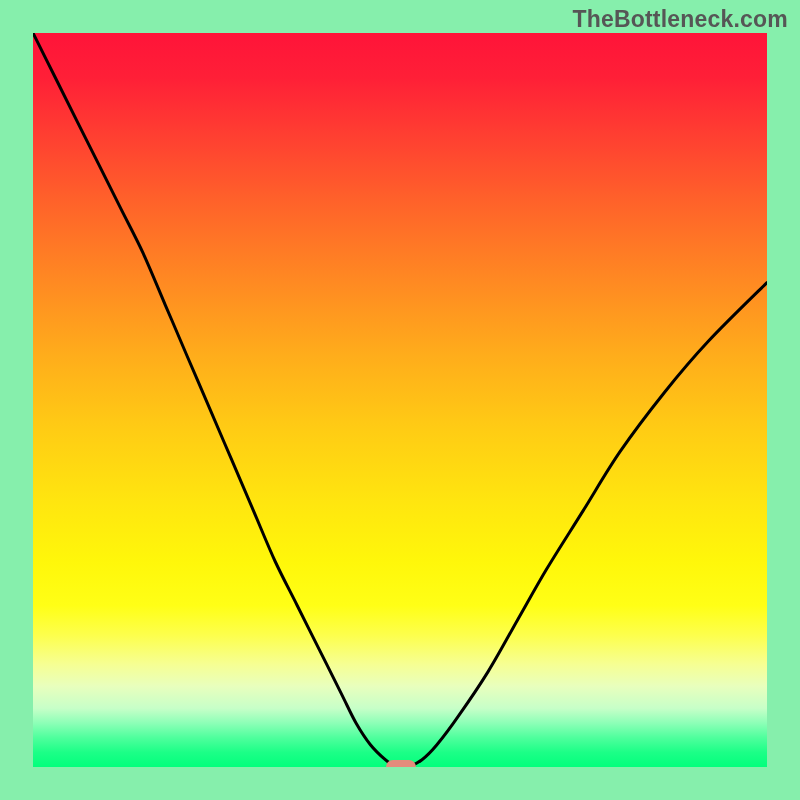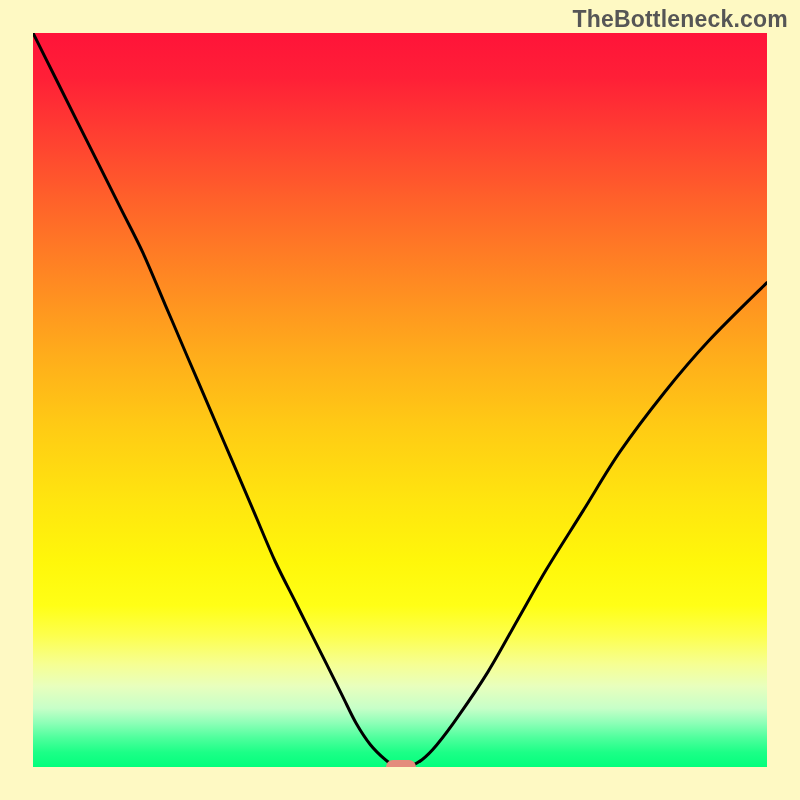--- a/index.html
+++ b/index.html
@@ -9,21 +9,21 @@
     height: 800px;
     background: #000;
     overflow: hidden;
   }
   .frame {
     position: absolute;
     left: 0;
     top: 0;
     width: 800px;
     height: 800px;
-    background: #fef9c3;
+    background: #86efac;
   }
   .plot {
     position: absolute;
     left: 33px;
     top: 33px;
     width: 734px;
     height: 734px;
     overflow: hidden;
   }
   .gradient {

